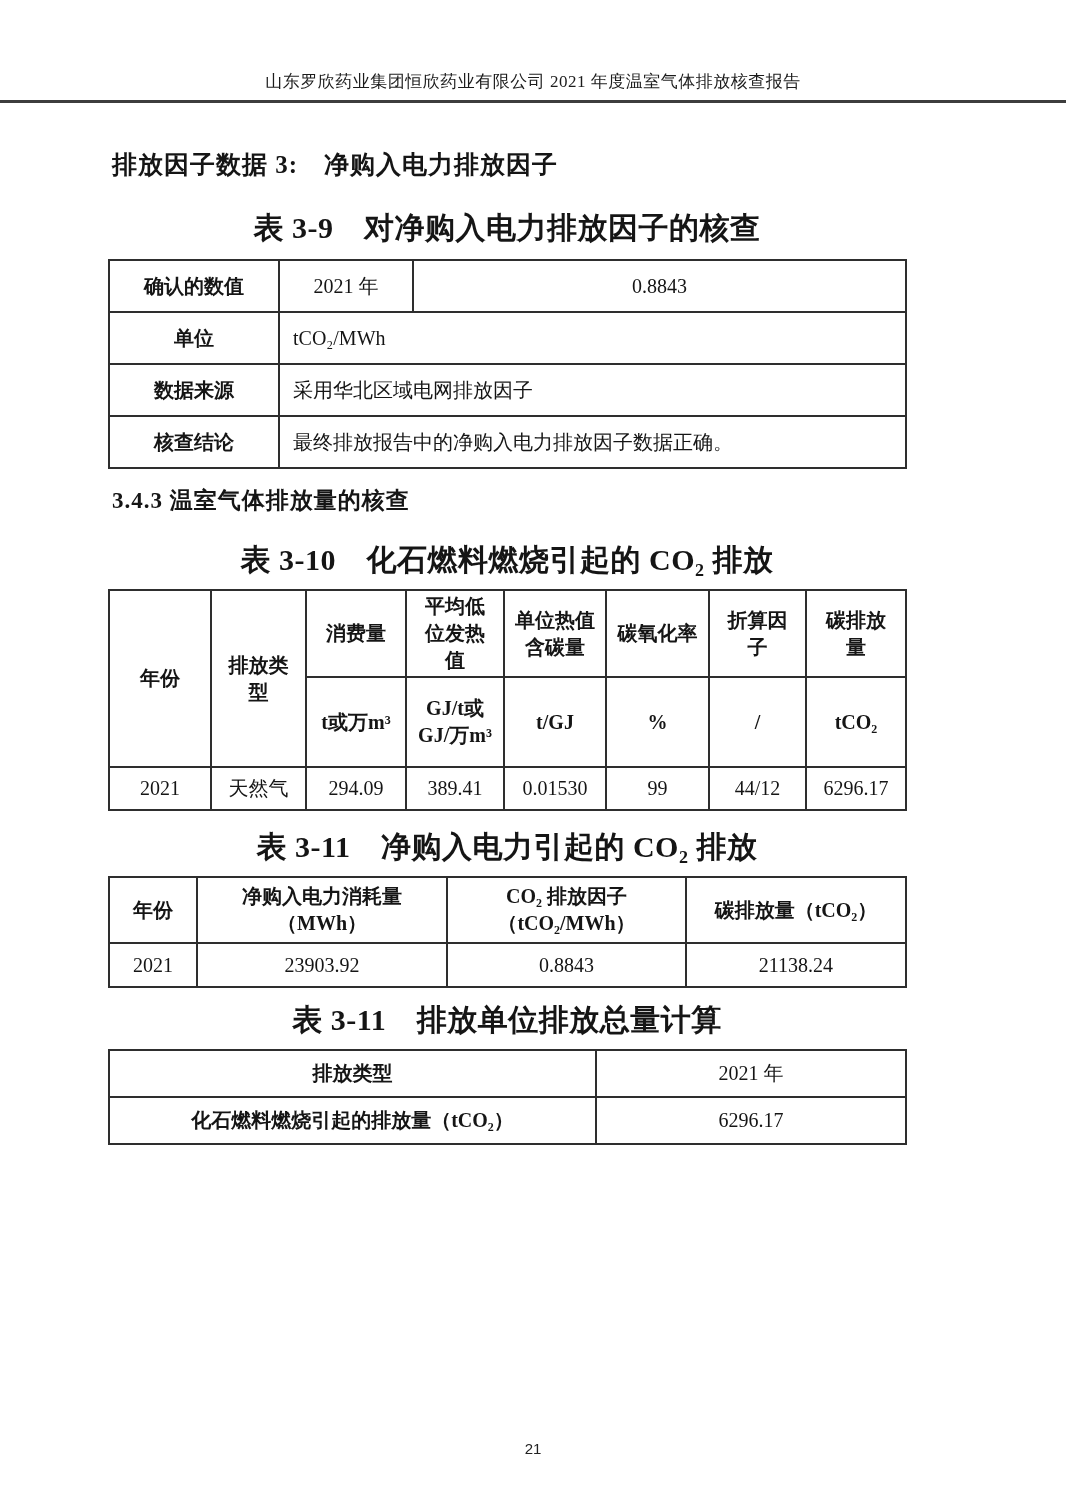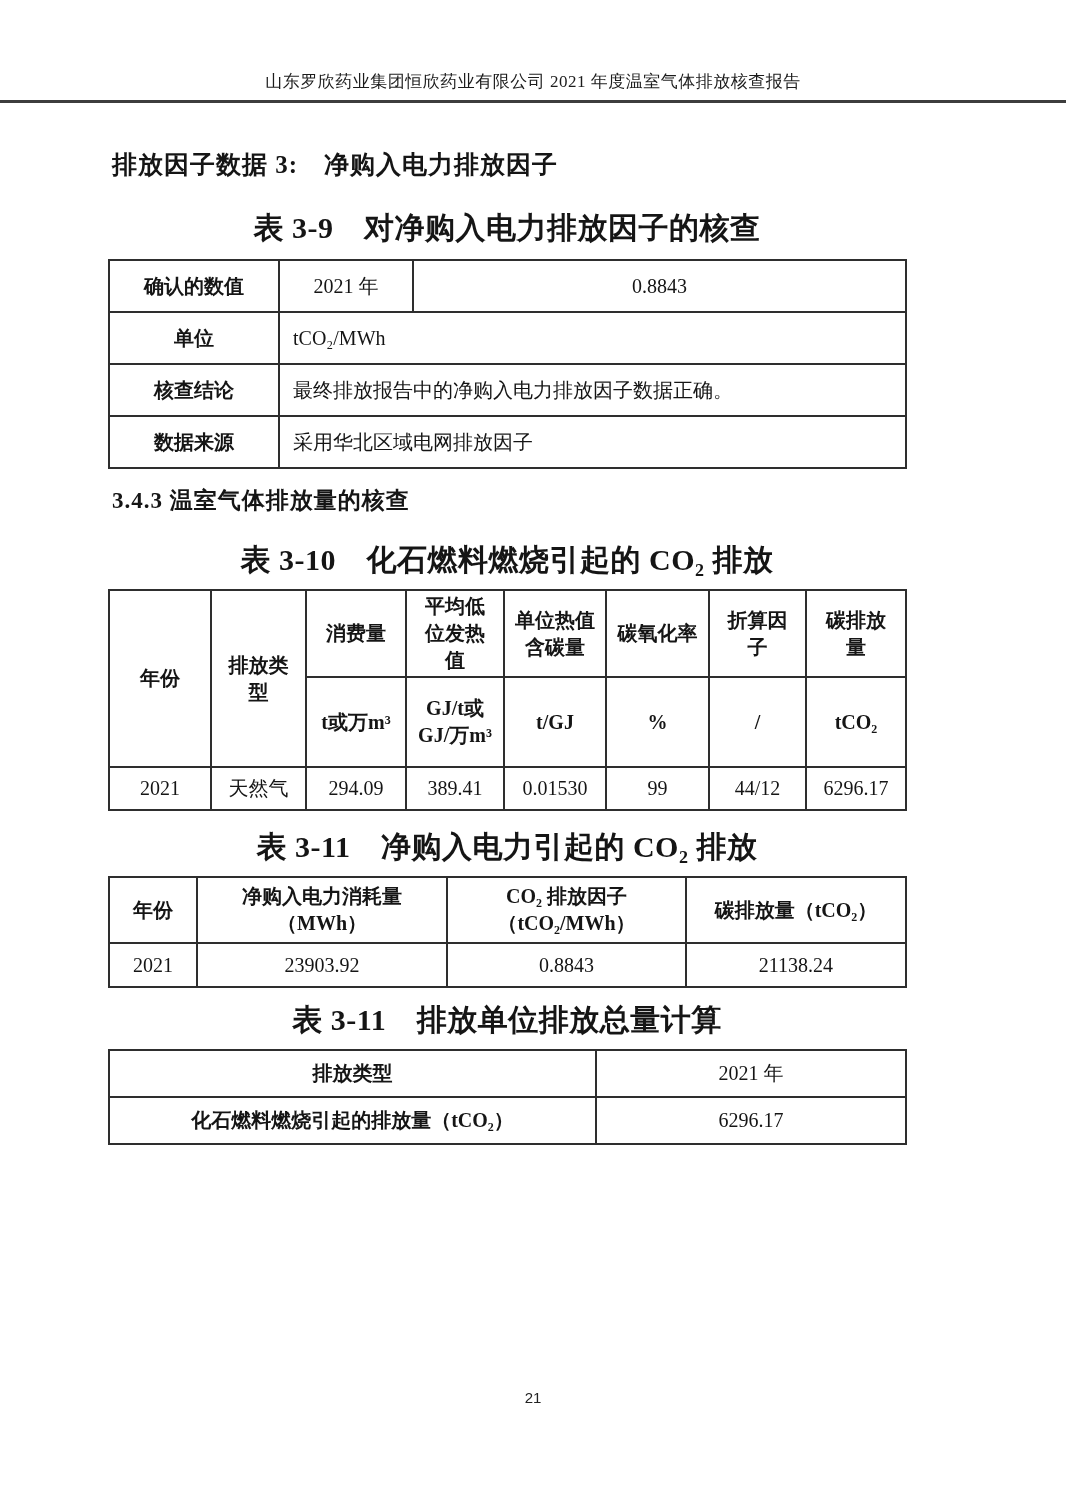--- a/index.html
+++ b/index.html
@@ -87,21 +87,21 @@
 
   .t311a { margin-top: 8px; }
   .t311a tr.h { height: 66px; }
   .t311a tr.d { height: 44px; }
 
   .t311b { margin-top: 8px; }
   .t311b tr { height: 47px; }
 
   .page-num {
     position: absolute;
-    left: 0; right: 0; top: 1389px;
+    left: 0; right: 0; top: 1440px;
     text-align: center;
     font-size: 15px;
     font-family: "Liberation Sans", "DejaVu Sans", sans-serif;
     color: #222;
   }
 </style>
 </head>
 <body>
 
 <div class="page">
@@ -127,26 +127,26 @@
           <tr>
         <td class="b">确认的数值</td>
         <td>2021 年</td>
         <td>0.8843</td>
       </tr>
       <tr>
         <td class="b">单位</td>
         <td class="tl" colspan="2">tCO₂/MWh</td>
       </tr>
       <tr>
+        <td class="b">数据来源</td>
+        <td class="tl" colspan="2">采用华北区域电网排放因子</td>
+      </tr>
+      <tr>
         <td class="b">核查结论</td>
         <td class="tl" colspan="2">最终排放报告中的净购入电力排放因子数据正确。</td>
-      </tr>
-      <tr>
-        <td class="b">数据来源</td>
-        <td class="tl" colspan="2">采用华北区域电网排放因子</td>
       </tr>
     </tbody>
       </table>
 
     <div class="section-heading">3.4.3 温室气体排放量的核查</div>
 
 
     <div class="table-title tt310">表 3-10　化石燃料燃烧引起的 CO₂ 排放</div>
 
     <table class="t310">

